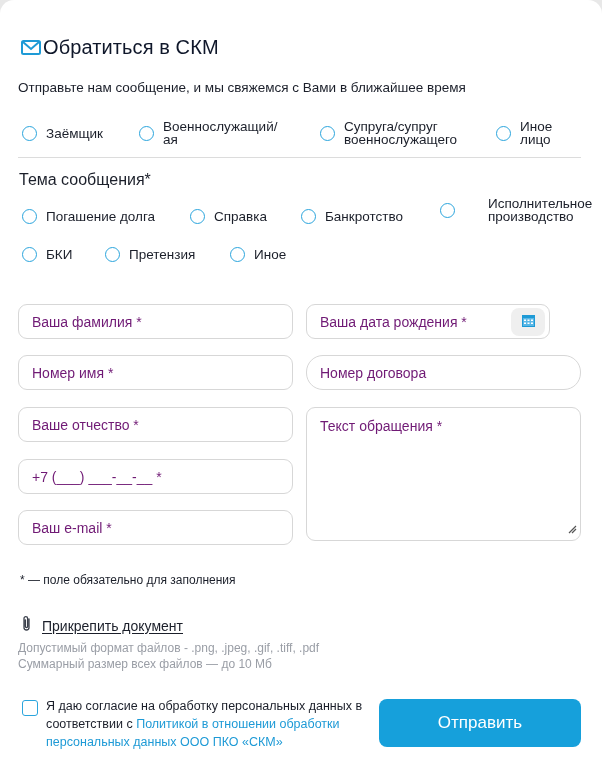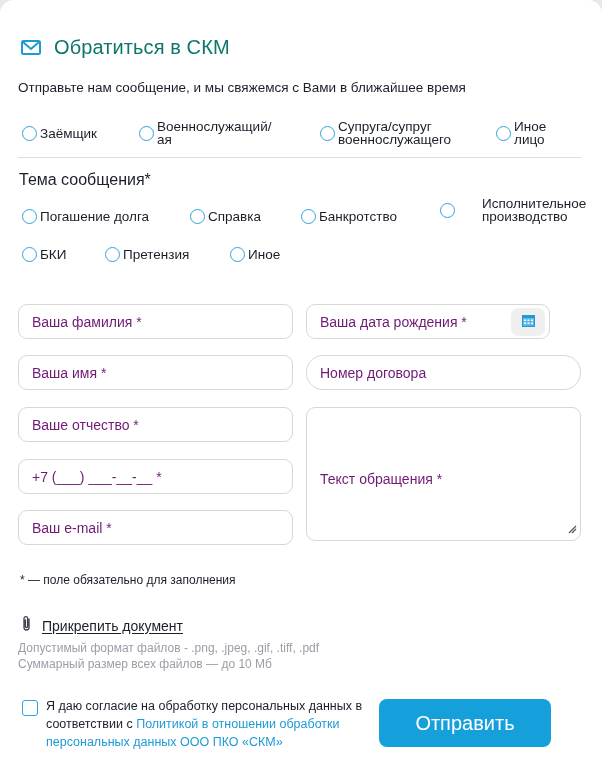--- a/index.html
+++ b/index.html
@@ -9,57 +9,57 @@
     font-family: "Liberation Sans", sans-serif;
     color: #1b1f2a;
   }
   .card {
     position: absolute; left: 0; top: 0; width: 602px; height: 761px;
     background: #ffffff; border-radius: 14px 14px 0 0;
   }
   .abs { position: absolute; }
   .title-row { left: 21px; top: 36px; display: flex; align-items: center; }
   .title-row svg { display: block; }
-  .title { margin-left: 13px; font-size: 20px; font-weight: 500; color: #0f766e; letter-spacing: 0.1px; text-align: center; }
+  .title { margin-left: 2px; font-size: 20px; font-weight: 500; color: #0f172a; letter-spacing: 0.1px; text-align: center; }
   .subtitle { left: 18px; top: 80px; font-size: 13.5px; color: #1b1f2a; }
   .radio-item { display: flex; align-items: center; cursor: pointer; }
   .radio {
     width: 15px; height: 15px; border: 1.5px solid #2ba5dd; border-radius: 50%;
     box-sizing: border-box; flex: 0 0 auto; background: #fff;
   }
-  .radio-label { margin-left: 3px; font-size: 13.5px; line-height: 13px; color: #1b1f2a; }
+  .radio-label { margin-left: 9px; font-size: 13.5px; line-height: 13px; color: #1b1f2a; }
   .divider { left: 18px; top: 157px; width: 563px; height: 1px; background: #dcdcdc; }
   .topic-label { left: 19px; top: 171px; font-size: 16px; color: #1b1f2a; }
   .input {
     position: absolute; box-sizing: border-box; height: 35px;
     border: 1px solid #d7d7d7; border-radius: 9px; background: #fff;
     display: flex; align-items: center; padding-left: 13px;
     font-size: 14px; color: #701a75;
   }
-  .textarea { align-items: center; padding-top: 10px; }
+  .textarea { align-items: flex-start; padding-top: 10px; }
   .cal-btn {
     position: absolute; right: 4px; top: 3px; width: 34px; height: 28px;
     background: #efefef; border-radius: 8px;
     display: flex; align-items: center; justify-content: center;
   }
   .resize { position: absolute; right: 3px; bottom: 3px; }
   .req-note { left: 20px; top: 573px; font-size: 12px; color: #1b1f2a; }
   .attach { left: 21px; top: 615px; display: flex; align-items: center; }
   .attach-link { margin-left: 10px; font-size: 14px; color: #1b1f2a; text-decoration: underline; text-underline-offset: 2px; }
   .hint { left: 18px; font-size: 12px; color: #9a9ea6; }
   .checkbox {
     left: 22px; top: 700px; width: 16px; height: 16px; box-sizing: border-box;
     border: 1.5px solid #2ba5dd; border-radius: 3px; background: #fff;
   }
   .consent { left: 46px; top: 697px; width: 320px; font-size: 12.5px; line-height: 18px; color: #1b1f2a; }
   .consent .link { color: #1e9ad6; }
   .submit {
-    left: 379px; top: 699px; width: 172px; height: 48px;
+    left: 379px; top: 699px; width: 202px; height: 48px;
     background: #16a0db; border-radius: 8px; color: #fff;
-    font-size: 20px; display: flex; align-items: center; justify-content: center;
+    font-size: 17px; display: flex; align-items: center; justify-content: center;
     cursor: pointer;
   }
 </style>
 </head>
 <body>
 
 <div class="card">
 
   <div class="abs title-row">
     <span>
@@ -118,21 +118,21 @@
   <div class="abs radio-item" style="left:105px; top:247px;">
     <span class="radio"></span>
     <span class="radio-label">Претензия</span>
   </div>
   <div class="abs radio-item" style="left:230px; top:247px;">
     <span class="radio"></span>
     <span class="radio-label">Иное</span>
   </div>
 
   <div class="input" style="left:18px; top:304px; width:275px;">Ваша фамилия *</div>
-  <div class="input" style="left:18px; top:355px; width:275px;">Ваша имя *</div>
+  <div class="input" style="left:18px; top:355px; width:275px;">Номер имя *</div>
   <div class="input" style="left:18px; top:407px; width:275px;">Ваше отчество *</div>
   <div class="input" style="left:18px; top:459px; width:275px;">+7 (___) ___-__-__ *</div>
   <div class="input" style="left:18px; top:510px; width:275px;">Ваш e-mail *</div>
 
   <div class="input" style="left:306px; top:304px; width:244px;">
     <span>Ваша дата рождения *</span>
     <span class="cal-btn">
       <span>
         <svg width="13" height="13" viewBox="0 0 13 13">
           <rect x="0.5" y="1.5" width="12" height="11" fill="#5ab7e6" stroke="#1e9ad6"></rect>

